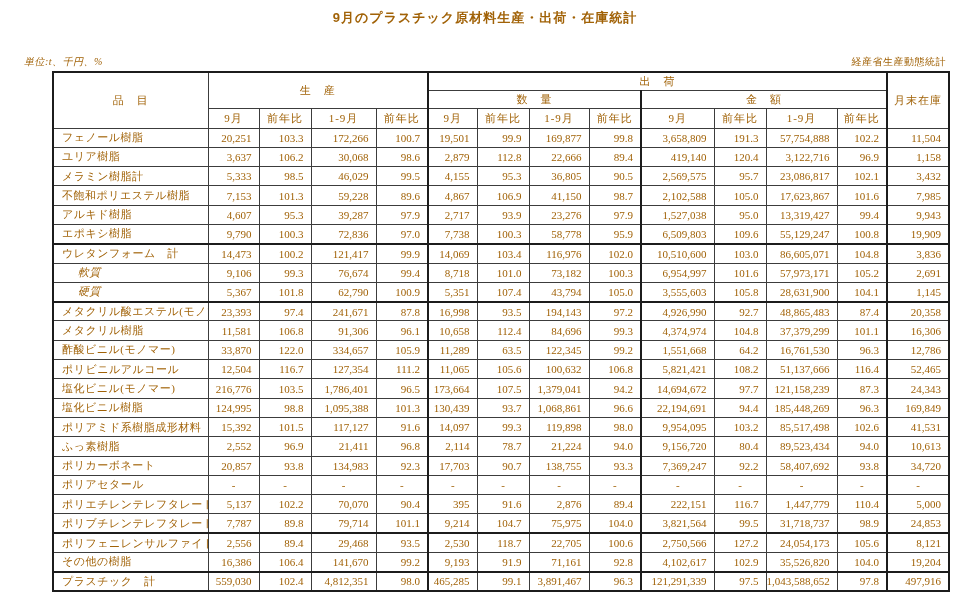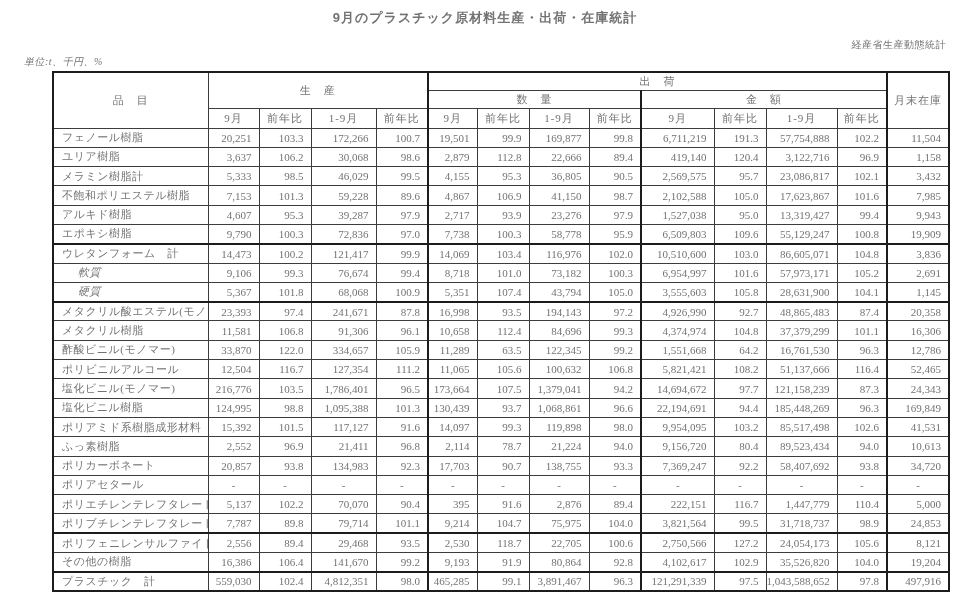--- a/index.html
+++ b/index.html
@@ -1,29 +1,29 @@
 <!DOCTYPE html>
 <html><head>
 <meta charset="utf-8">
 <style>
   html,body { margin:0; padding:0; background:#ffffff; }
   .page {
     position:relative; width:970px; height:592px; background:#ffffff;
-    font-family:"Liberation Serif","DejaVu Serif",serif; color:#737373; overflow:hidden;
+    font-family:"Liberation Serif","DejaVu Serif",serif; color:#a16207; overflow:hidden;
   }
   .title {
     position:absolute; top:9px; left:0; width:100%; text-align:center;
     font-family:"Liberation Sans","DejaVu Sans",sans-serif; font-weight:bold;
     font-size:13px; letter-spacing:1px;
   }
   .unit-note {
     position:absolute; top:55px; left:24px; font-size:10px; letter-spacing:0.5px;font-style:italic;
   }
   .source-note {
-    position:absolute; top:38px; left:52px; width:894px; text-align:right; font-size:10px; letter-spacing:0.5px;
+    position:absolute; top:55px; left:52px; width:894px; text-align:right; font-size:10px; letter-spacing:0.5px;
   }
   table.stats {
     position:absolute; top:71px; left:52px; width:896px; height:521px;
     border-collapse:collapse; table-layout:fixed; font-size:11px;
     border:2px solid #1c1c1c;
   }
   .stats th, .stats td {
     border:1px solid #3c3c3c; padding:0; font-weight:normal;
     overflow:hidden; white-space:nowrap;
   }
@@ -92,21 +92,21 @@
         <tr>
           <td class="item">フェノール樹脂</td>
           <td class="num">20,251</td>
           <td class="num">103.3</td>
           <td class="num">172,266</td>
           <td class="num">100.7</td>
           <td class="num thickL">19,501</td>
           <td class="num">99.9</td>
           <td class="num">169,877</td>
           <td class="num">99.8</td>
-          <td class="num thickL">6,711,219</td>
+          <td class="num thickL">3,658,809</td>
           <td class="num">191.3</td>
           <td class="num">57,754,888</td>
           <td class="num">102.2</td>
           <td class="num thickL">11,504</td>
         </tr>
         <tr>
           <td class="item">ユリア樹脂</td>
           <td class="num">3,637</td>
           <td class="num">106.2</td>
           <td class="num">30,068</td>
@@ -214,21 +214,21 @@
           <td class="num thickL">6,954,997</td>
           <td class="num">101.6</td>
           <td class="num">57,973,171</td>
           <td class="num">105.2</td>
           <td class="num thickL">2,691</td>
         </tr>
         <tr>
           <td class="item indent">硬質</td>
           <td class="num">5,367</td>
           <td class="num">101.8</td>
-          <td class="num">68,068</td>
+          <td class="num">62,790</td>
           <td class="num">100.9</td>
           <td class="num thickL">5,351</td>
           <td class="num">107.4</td>
           <td class="num">43,794</td>
           <td class="num">105.0</td>
           <td class="num thickL">3,555,603</td>
           <td class="num">105.8</td>
           <td class="num">28,631,900</td>
           <td class="num">104.1</td>
           <td class="num thickL">1,145</td>
@@ -442,21 +442,21 @@
           <td class="num thickL">8,121</td>
         </tr>
         <tr>
           <td class="item">その他の樹脂</td>
           <td class="num">16,386</td>
           <td class="num">106.4</td>
           <td class="num">141,670</td>
           <td class="num">99.2</td>
           <td class="num thickL">9,193</td>
           <td class="num">91.9</td>
-          <td class="num">80,864</td>
+          <td class="num">71,161</td>
           <td class="num">92.8</td>
           <td class="num thickL">4,102,617</td>
           <td class="num">102.9</td>
           <td class="num">35,526,820</td>
           <td class="num">104.0</td>
           <td class="num thickL">19,204</td>
         </tr>
         <tr class="thickT">
           <td class="item">プラスチック　計</td>
           <td class="num">559,030</td>

